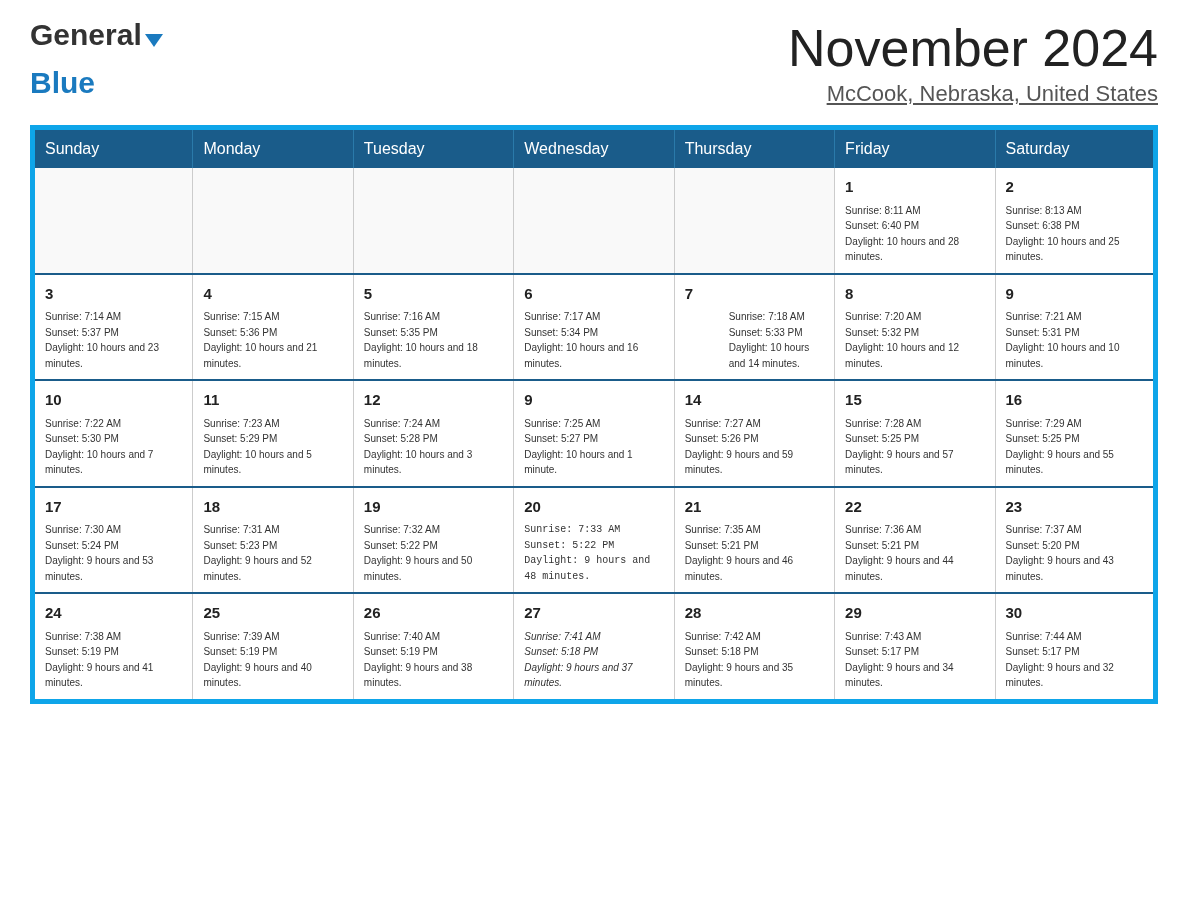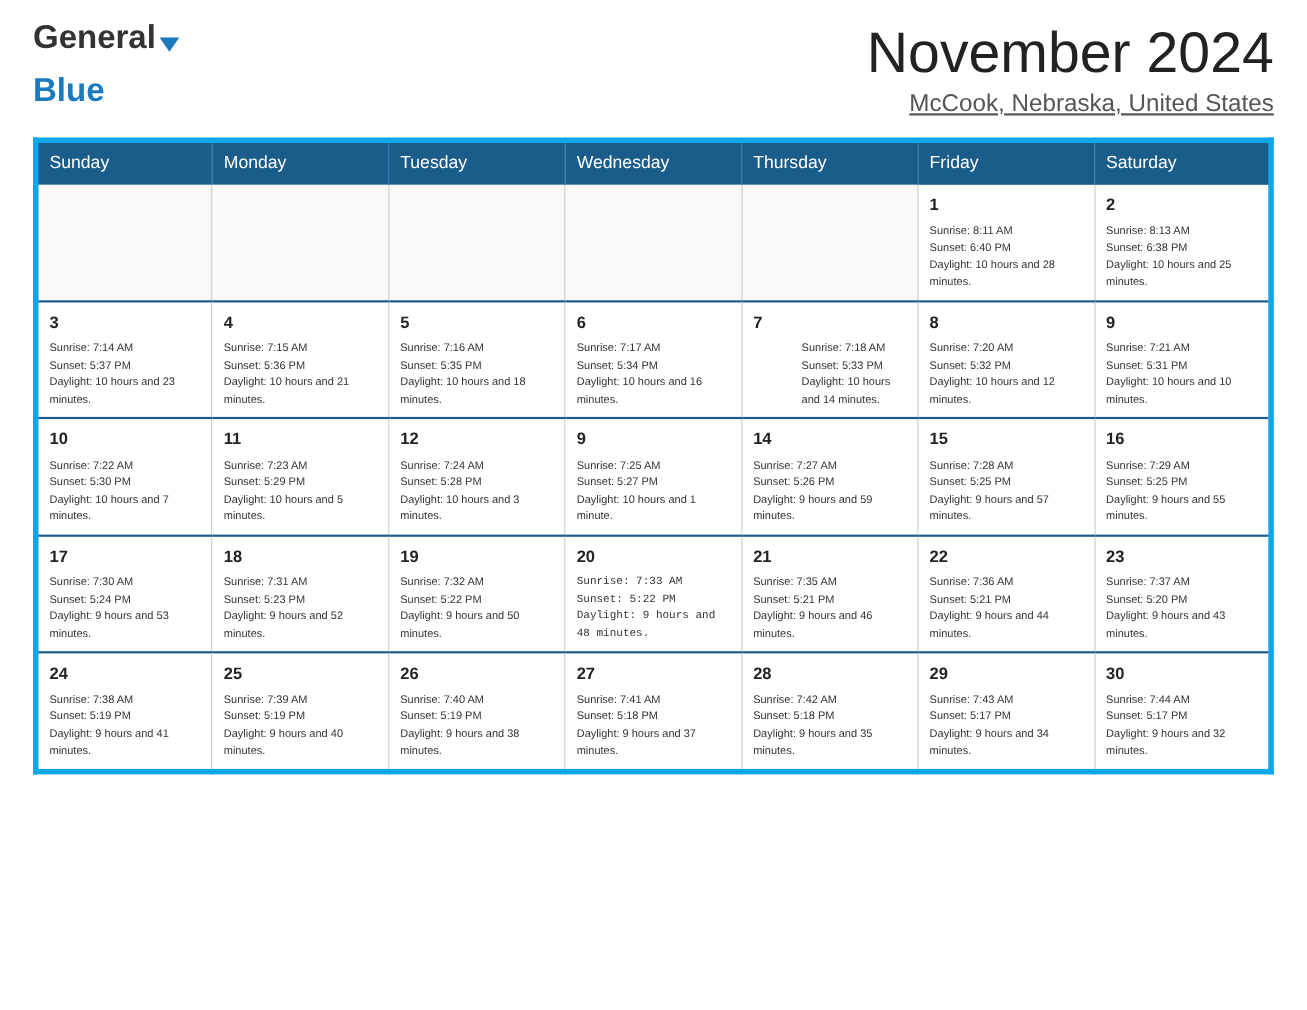--- a/index.html
+++ b/index.html
@@ -281,21 +281,21 @@
 Daylight: 9 hours and 40 minutes.</div>
         </td>
         <td>
           <span class="day-number">26</span>
           <div class="day-info" style="white-space: pre-line;">Sunrise: 7:40 AM
 Sunset: 5:19 PM
 Daylight: 9 hours and 38 minutes.</div>
         </td>
         <td>
           <span class="day-number">27</span>
-          <div class="day-info" style="white-space: pre-line;">Sunrise: 7:41 AM
+          <div class="day-info" style="white-space: pre-line; font-style: italic;">Sunrise: 7:41 AM
 Sunset: 5:18 PM
 Daylight: 9 hours and 37 minutes.</div>
         </td>
         <td>
           <span class="day-number">28</span>
           <div class="day-info" style="white-space: pre-line;">Sunrise: 7:42 AM
 Sunset: 5:18 PM
 Daylight: 9 hours and 35 minutes.</div>
         </td>
         <td>

